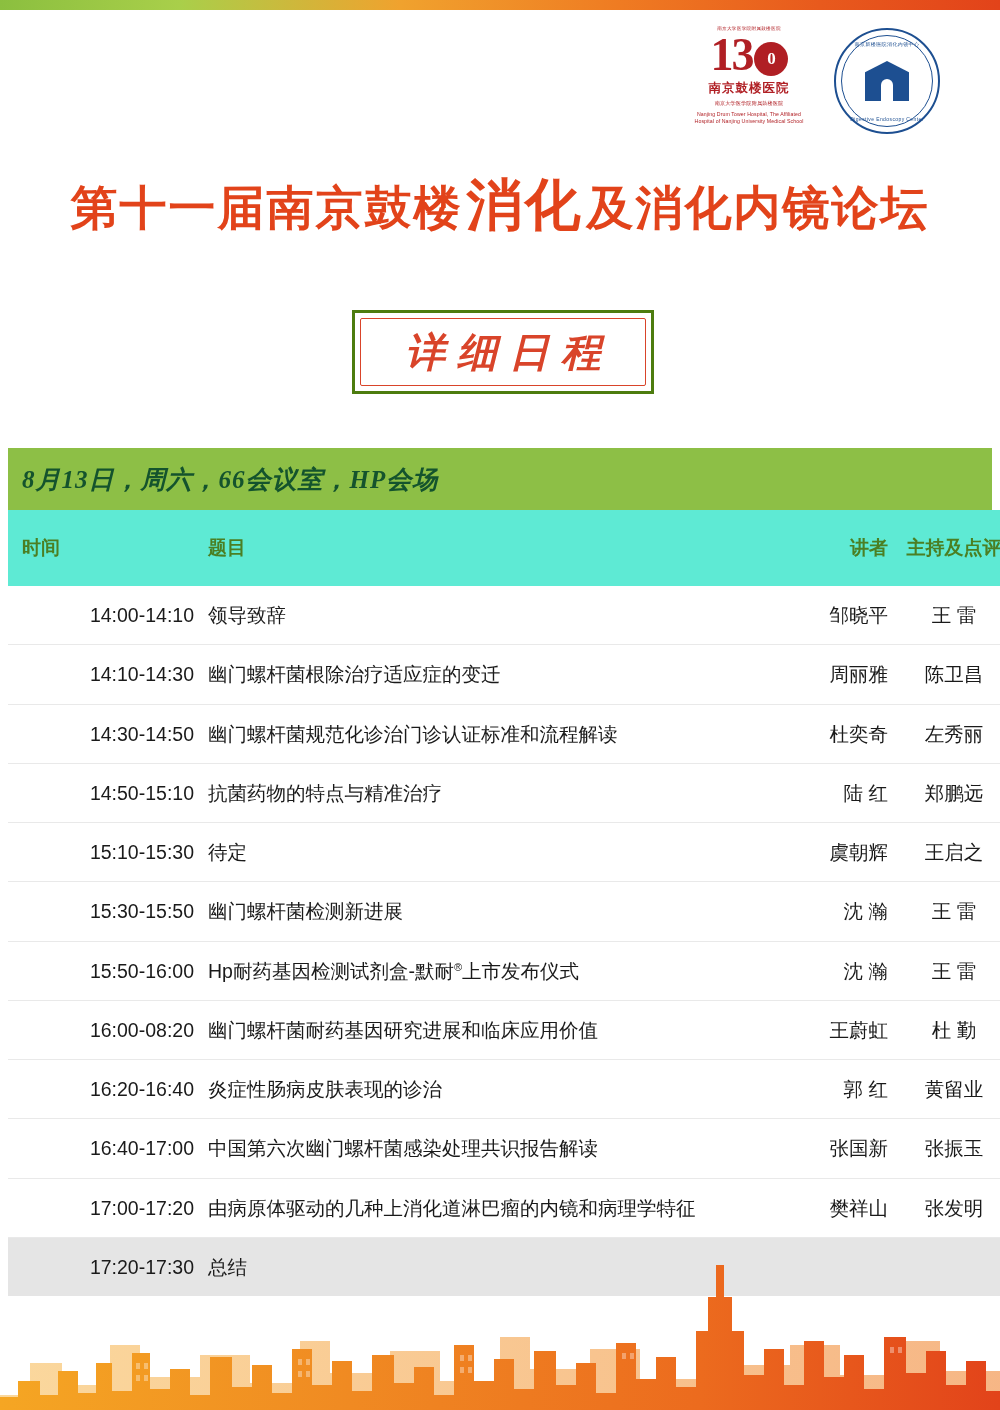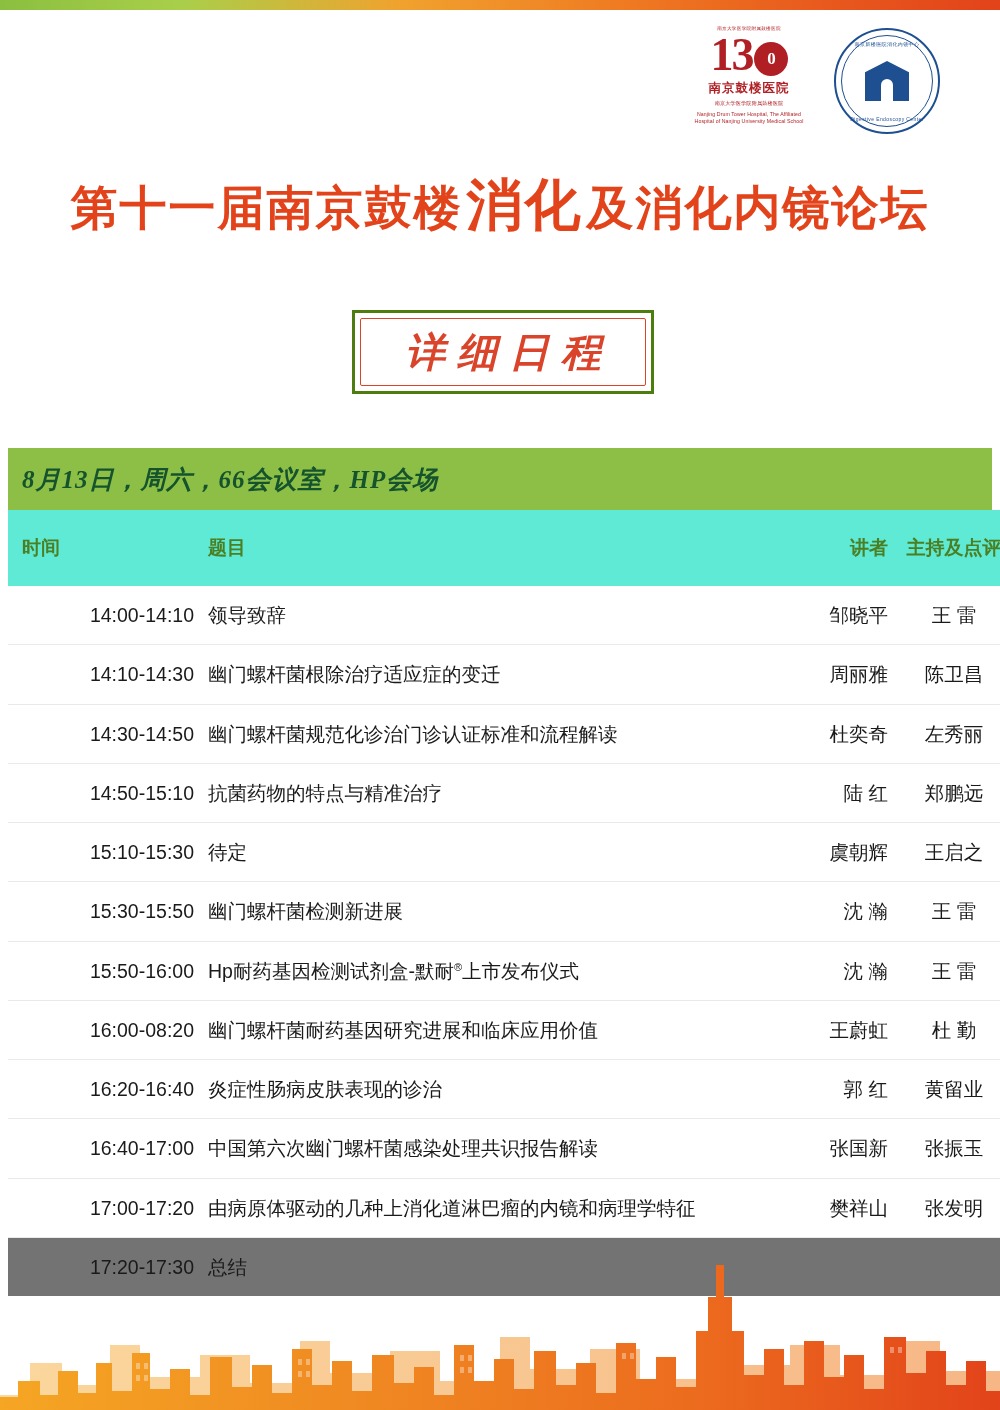--- a/index.html
+++ b/index.html
@@ -234,21 +234,21 @@
     padding: 15px 0;
     vertical-align: middle;
     border-bottom: 1px solid #e9e9e9;
     line-height: 1.45;
   }
   td.c-time   { padding-left: 14px; text-align: right; }
   td.c-title  { padding-left: 14px; padding-right: 10px; }
   td.c-speaker{ text-align: right; }
   td.c-chair  { text-align: center; }
   tbody tr.last td {
-    background: #737373;
+    background: #e5e5e5;
     border-bottom: none;
   }
   sup { font-size: 11px; vertical-align: super; }
 
   
   .skyline {
     position: absolute;
     bottom: 0;
     left: 0;
     width: 1000px;

